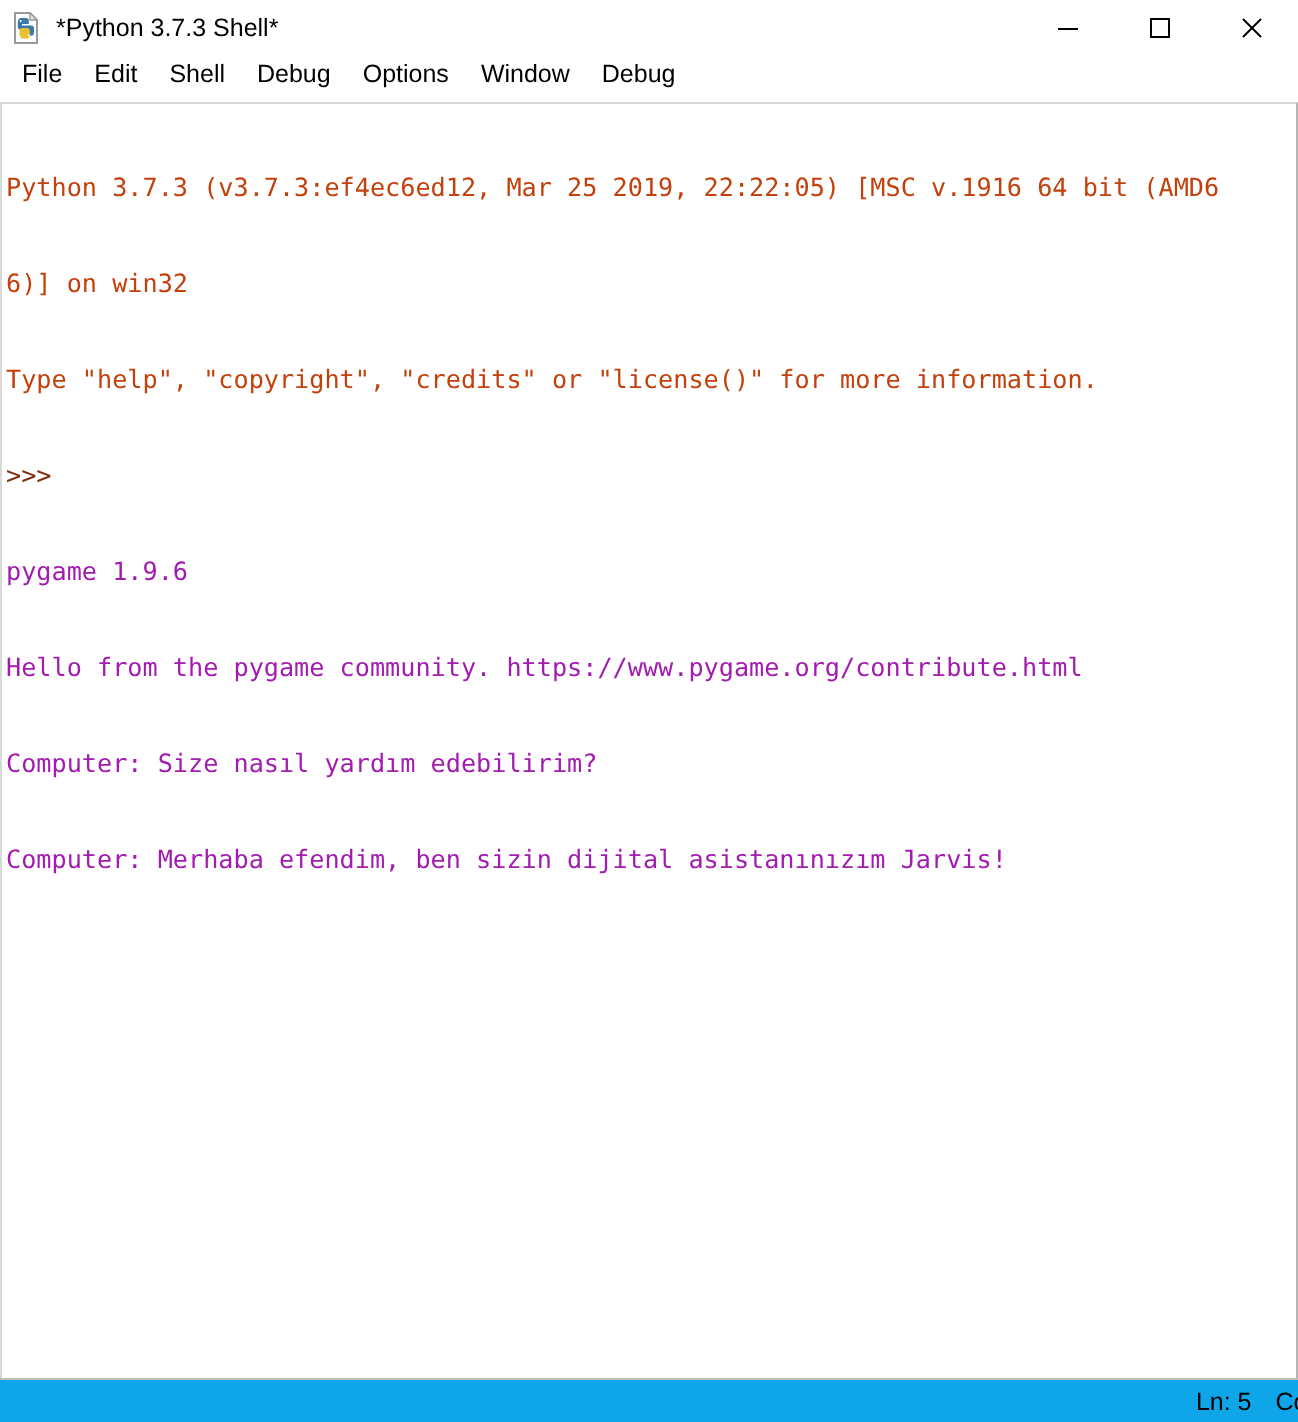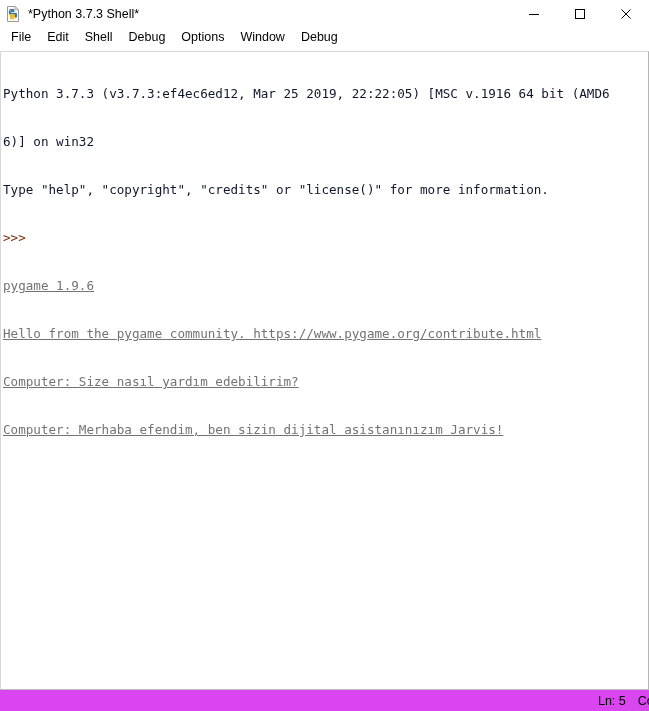--- a/index.html
+++ b/index.html
@@ -101,29 +101,29 @@
   }
   #shell-text {
     font-family: "DejaVu Sans Mono", "Liberation Mono", monospace;
     font-size: 12.6px;
     line-height: 16px;
     white-space: pre;
     letter-spacing: 0px;
     padding-left: 1px;
   }
   .ln { height: 16px; }
-  .c-stdin   { color: #0f172a; }
+  .c-stdin   { color: #c2410c; }
   .c-prompt  { color: #7f2f0f; }
-  .c-stdout  { color: #737373; text-decoration: underline; }
+  .c-stdout  { color: #a21caf; }
 
   
   #status-bar {
     height: 22px;
     min-height: 22px;
-    background: #d946ef;
+    background: #0ea5e9;
     border-top: 1px solid #bdbdbd;
     display: flex;
     align-items: center;
     justify-content: flex-end;
     user-select: none;
     overflow: hidden;
     box-sizing: border-box;
   }
   #status-right {
     display: flex;

